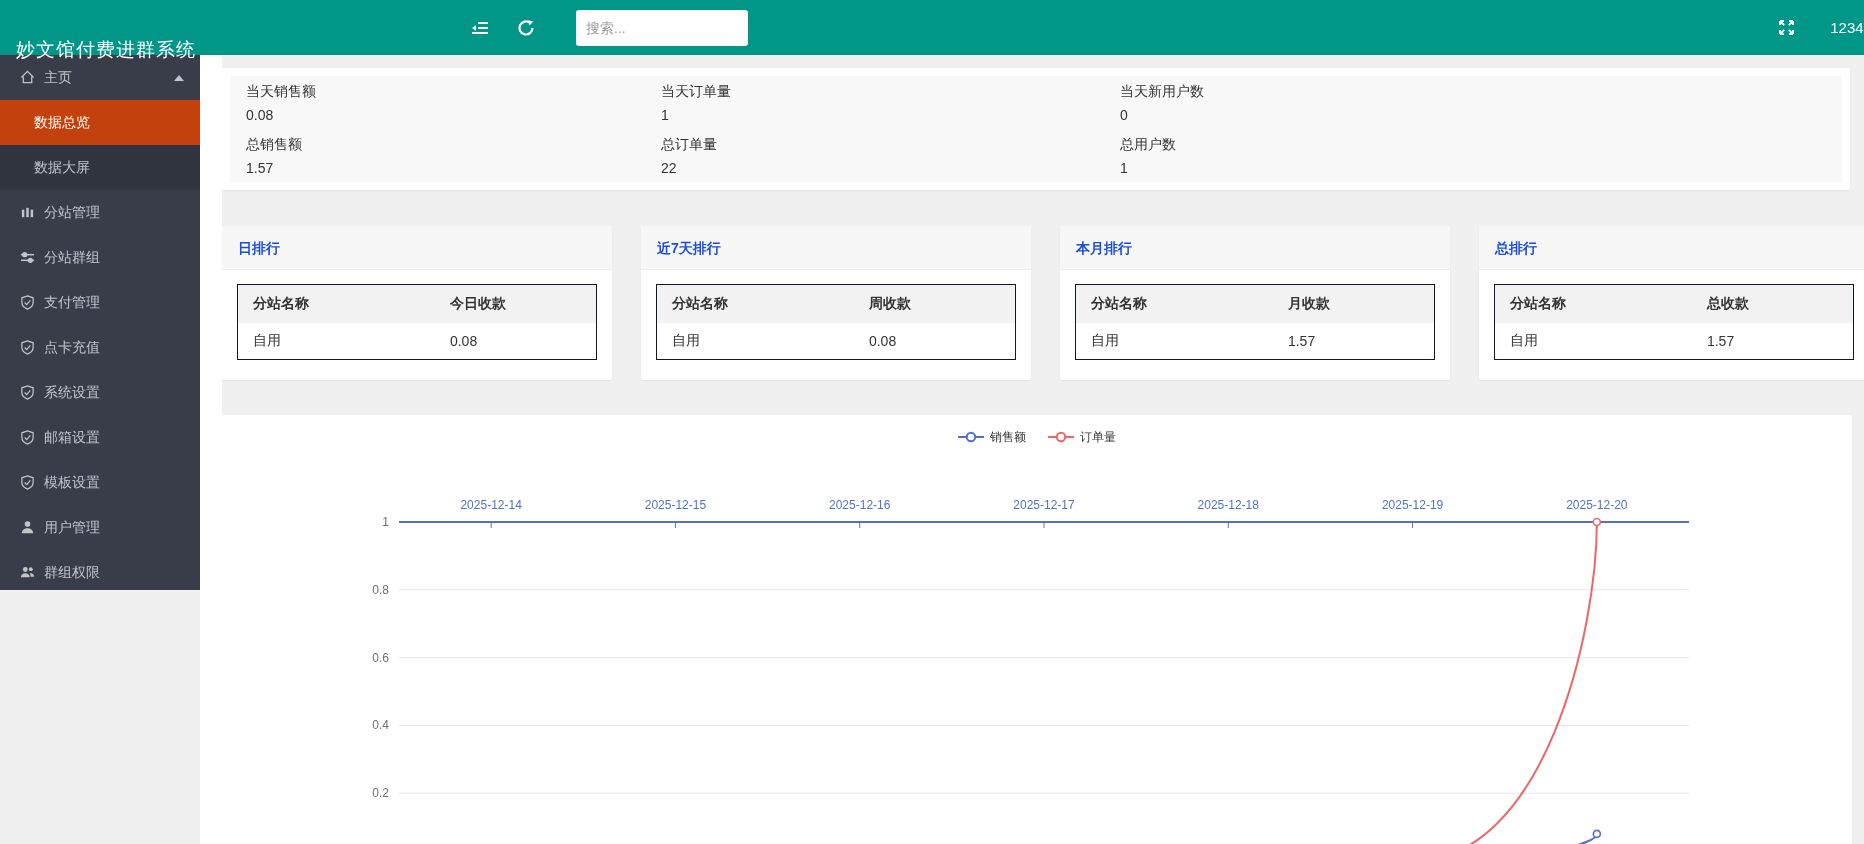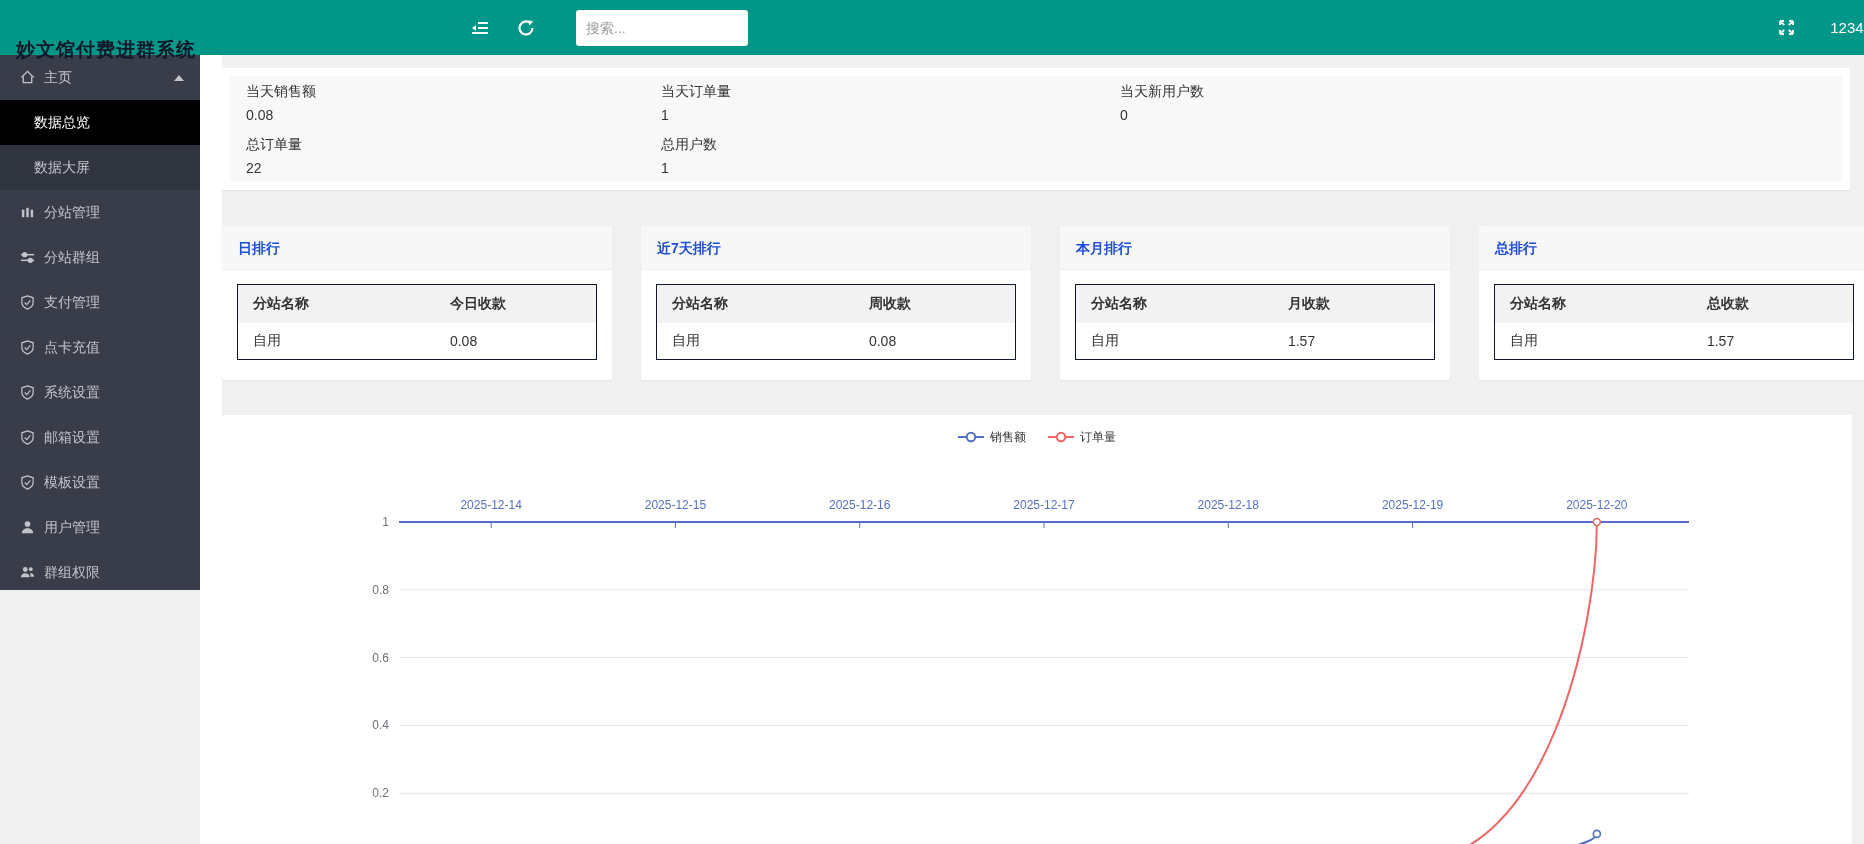--- a/index.html
+++ b/index.html
@@ -10,21 +10,21 @@
     position: relative;
     font-size: 14px;
     color: #333;
   }
   
   .header {
     position: absolute; left:0; top:0; width:1864px; height:55px;
     background: #009688; display:flex; align-items:center; z-index:10;
   }
   .header .logo {
-    color:#0f172a; font-size:19px; font-weight:bold; padding-left:16px;
+    color:#ffffff; font-size:19px; font-weight:normal; padding-left:16px;
     width:260px; letter-spacing:1px; white-space:nowrap;margin-top:44px;
   }
   .header .mid { display:flex; align-items:center; margin-left:200px; }
   .hicon {
     width:40px; height:40px; display:flex; align-items:center; justify-content:center;
     color:#fff; cursor:pointer; flex:none;
   }
   .hicon svg { display:block; }
   .search-box {
     margin-left:30px; width:172px; height:36px; background:#fff; border:none;
@@ -44,21 +44,21 @@
     color:#c2c4c9; font-size:14px; cursor:pointer; position:relative;
   }
   .side-item .sicon { width:15px; height:15px; margin-right:9px; display:flex; align-items:center; justify-content:center; flex:none; }
   .side-item .caret {
     position:absolute; right:16px; top:50%; margin-top:-3px;
     width:0; height:0; border-left:5px solid transparent; border-right:5px solid transparent;
     border-bottom:6px solid #c2c4c9;
   }
   .side-sub { height:45px; display:flex; align-items:center; padding-left:34px;
     color:#c2c4c9; font-size:14px; cursor:pointer; background:#313540; }
-  .side-sub.active { background:#000000; color:#fff;align-items:center; }
+  .side-sub.active { background:#c2410c; color:#fff;align-items:center; }
   .white-gutter { position:absolute; left:200px; top:55px; width:22px; height:789px; background:#fff; }
   
   .main { position:absolute; left:222px; top:55px; width:1642px; height:666px; }
   .card {
     background:#fff; border-radius:2px;
     box-shadow: 0 1px 2px rgba(0,0,0,0.06);
   }
   
   .stats-card { position:absolute; left:0; top:13px; width:1628px; height:122px; padding:8px; }
   .stats-grid {
@@ -238,20 +238,24 @@
           <div class="stat-label">当天销售额</div>
           <div class="stat-value">0.08</div>
         </div>
         <div class="stat-cell">
           <div class="stat-label">当天订单量</div>
           <div class="stat-value">1</div>
         </div>
         <div class="stat-cell">
           <div class="stat-label">当天新用户数</div>
           <div class="stat-value">0</div>
+        </div>
+        <div class="stat-cell">
+          <div class="stat-label">总销售额</div>
+          <div class="stat-value">1.57</div>
         </div>
         <div class="stat-cell">
           <div class="stat-label">总订单量</div>
           <div class="stat-value">22</div>
         </div>
         <div class="stat-cell">
           <div class="stat-label">总用户数</div>
           <div class="stat-value">1</div>
         </div>
       </div>

